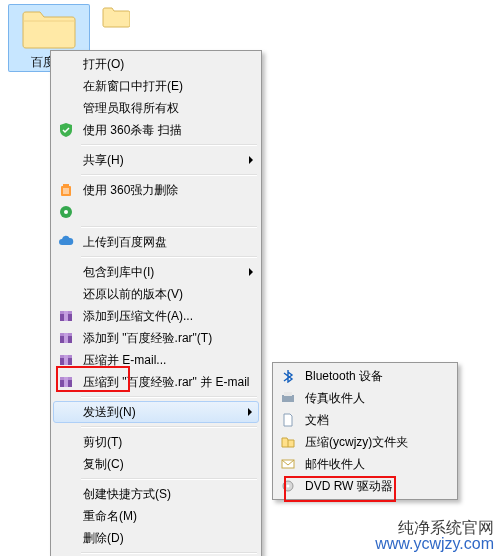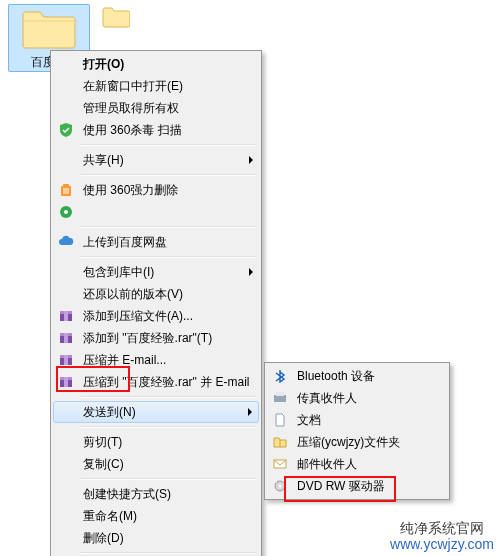--- a/index.html
+++ b/index.html
@@ -4,28 +4,28 @@
 <style>
 html,body{margin:0;padding:0;width:500px;height:556px;font-family:"Microsoft YaHei","SimSun",Tahoma,sans-serif;font-size:12px;background:#fff;color:#000;position:relative;overflow:hidden}
 .desktop{position:absolute;inset:0;background:#fff}
 .folder-item{position:absolute;top:4px;width:76px;text-align:center}
 .folder-icon-lg{width:56px;height:44px;margin:0 auto 4px;display:block}
 .folder-icon-sm{width:28px;height:22px;margin:0 auto 2px;display:block}
 .sel{background:rgba(153,209,255,.55);border:1px solid rgba(102,167,232,.8);border-radius:2px;padding:2px}
 .lbl{display:block;color:#000;line-height:14px;white-space:nowrap;overflow:hidden;text-overflow:ellipsis}
 .menu{position:absolute;background:#f0f0f0;border:1px solid #979797;box-shadow:3px 3px 4px rgba(0,0,0,.25);padding:2px}
 .menu1{left:50px;top:50px;width:206px}
-.menu2{left:264px;top:362px;width:180px}
+.menu2{left:272px;top:362px;width:180px}
 .mi{display:flex;align-items:center;height:22px;padding:0 18px 0 30px;position:relative;white-space:nowrap}
 .mi:hover,.mi.hl{background:linear-gradient(#e9f2fc,#d4e7fb);border:1px solid #aecff7;border-radius:3px;height:20px;padding:0 17px 0 29px}
 .sep{height:1px;margin:3px 2px 3px 28px;background:#e0e0e0;border-bottom:1px solid #fff}
 .iconcell{position:absolute;left:4px;top:50%;transform:translateY(-50%);width:18px;height:18px;display:flex;align-items:center;justify-content:center}
 .arrow{position:absolute;right:6px;top:50%;transform:translateY(-50%);width:0;height:0;border-top:4px solid transparent;border-bottom:4px solid transparent;border-left:4px solid #000}
 .redbox{position:absolute;border:2px solid #e11;pointer-events:none}
-.watermark{position:absolute;bottom:4px;right:6px;text-align:center;font-size:14px;color:#1958c0;opacity:.9;line-height:16px}
+.watermark{position:absolute;bottom:4px;right:6px;text-align:right;font-size:16px;color:#1958c0;opacity:.9;line-height:16px}
 .watermark .l1{color:#2a2a2a}
 svg{display:block}
 </style>
 </head>
 <body>
 
 <div class="desktop">
 
   <div class="folder-item sel" style="left:8px">
     <span class="iconcell" style="position:static;transform:none;width:auto;height:auto">
@@ -39,21 +39,21 @@
 
   <div class="folder-item" style="left:92px;top:6px;width:48px">
     <svg class="folder-icon-sm" viewBox="0 0 28 22">
       <path d="M1 4c0-1 .5-2 2-2h7l2 3h14c1 0 2 .5 2 2v12c0 1-.5 2-2 2H3c-1.5 0-2-1-2-2V4z" fill="#ffe9a6" stroke="#d9b65a"></path>
     </svg>
     <span class="lbl"></span>
   </div>
 
   <div class="menu menu1">
     <div class="mi">
-        <span style="font-weight:bold">打开(O)</span>
+        <span style="font-weight:normal">打开(O)</span>
       </div>
     <div class="mi">
         <span>在新窗口中打开(E)</span>
       </div>
     <div class="mi">
         <span>管理员取得所有权</span>
       </div>
     <div class="mi">
       <span class="iconcell">
           <svg width="16" height="16" viewBox="0 0 16 16">

